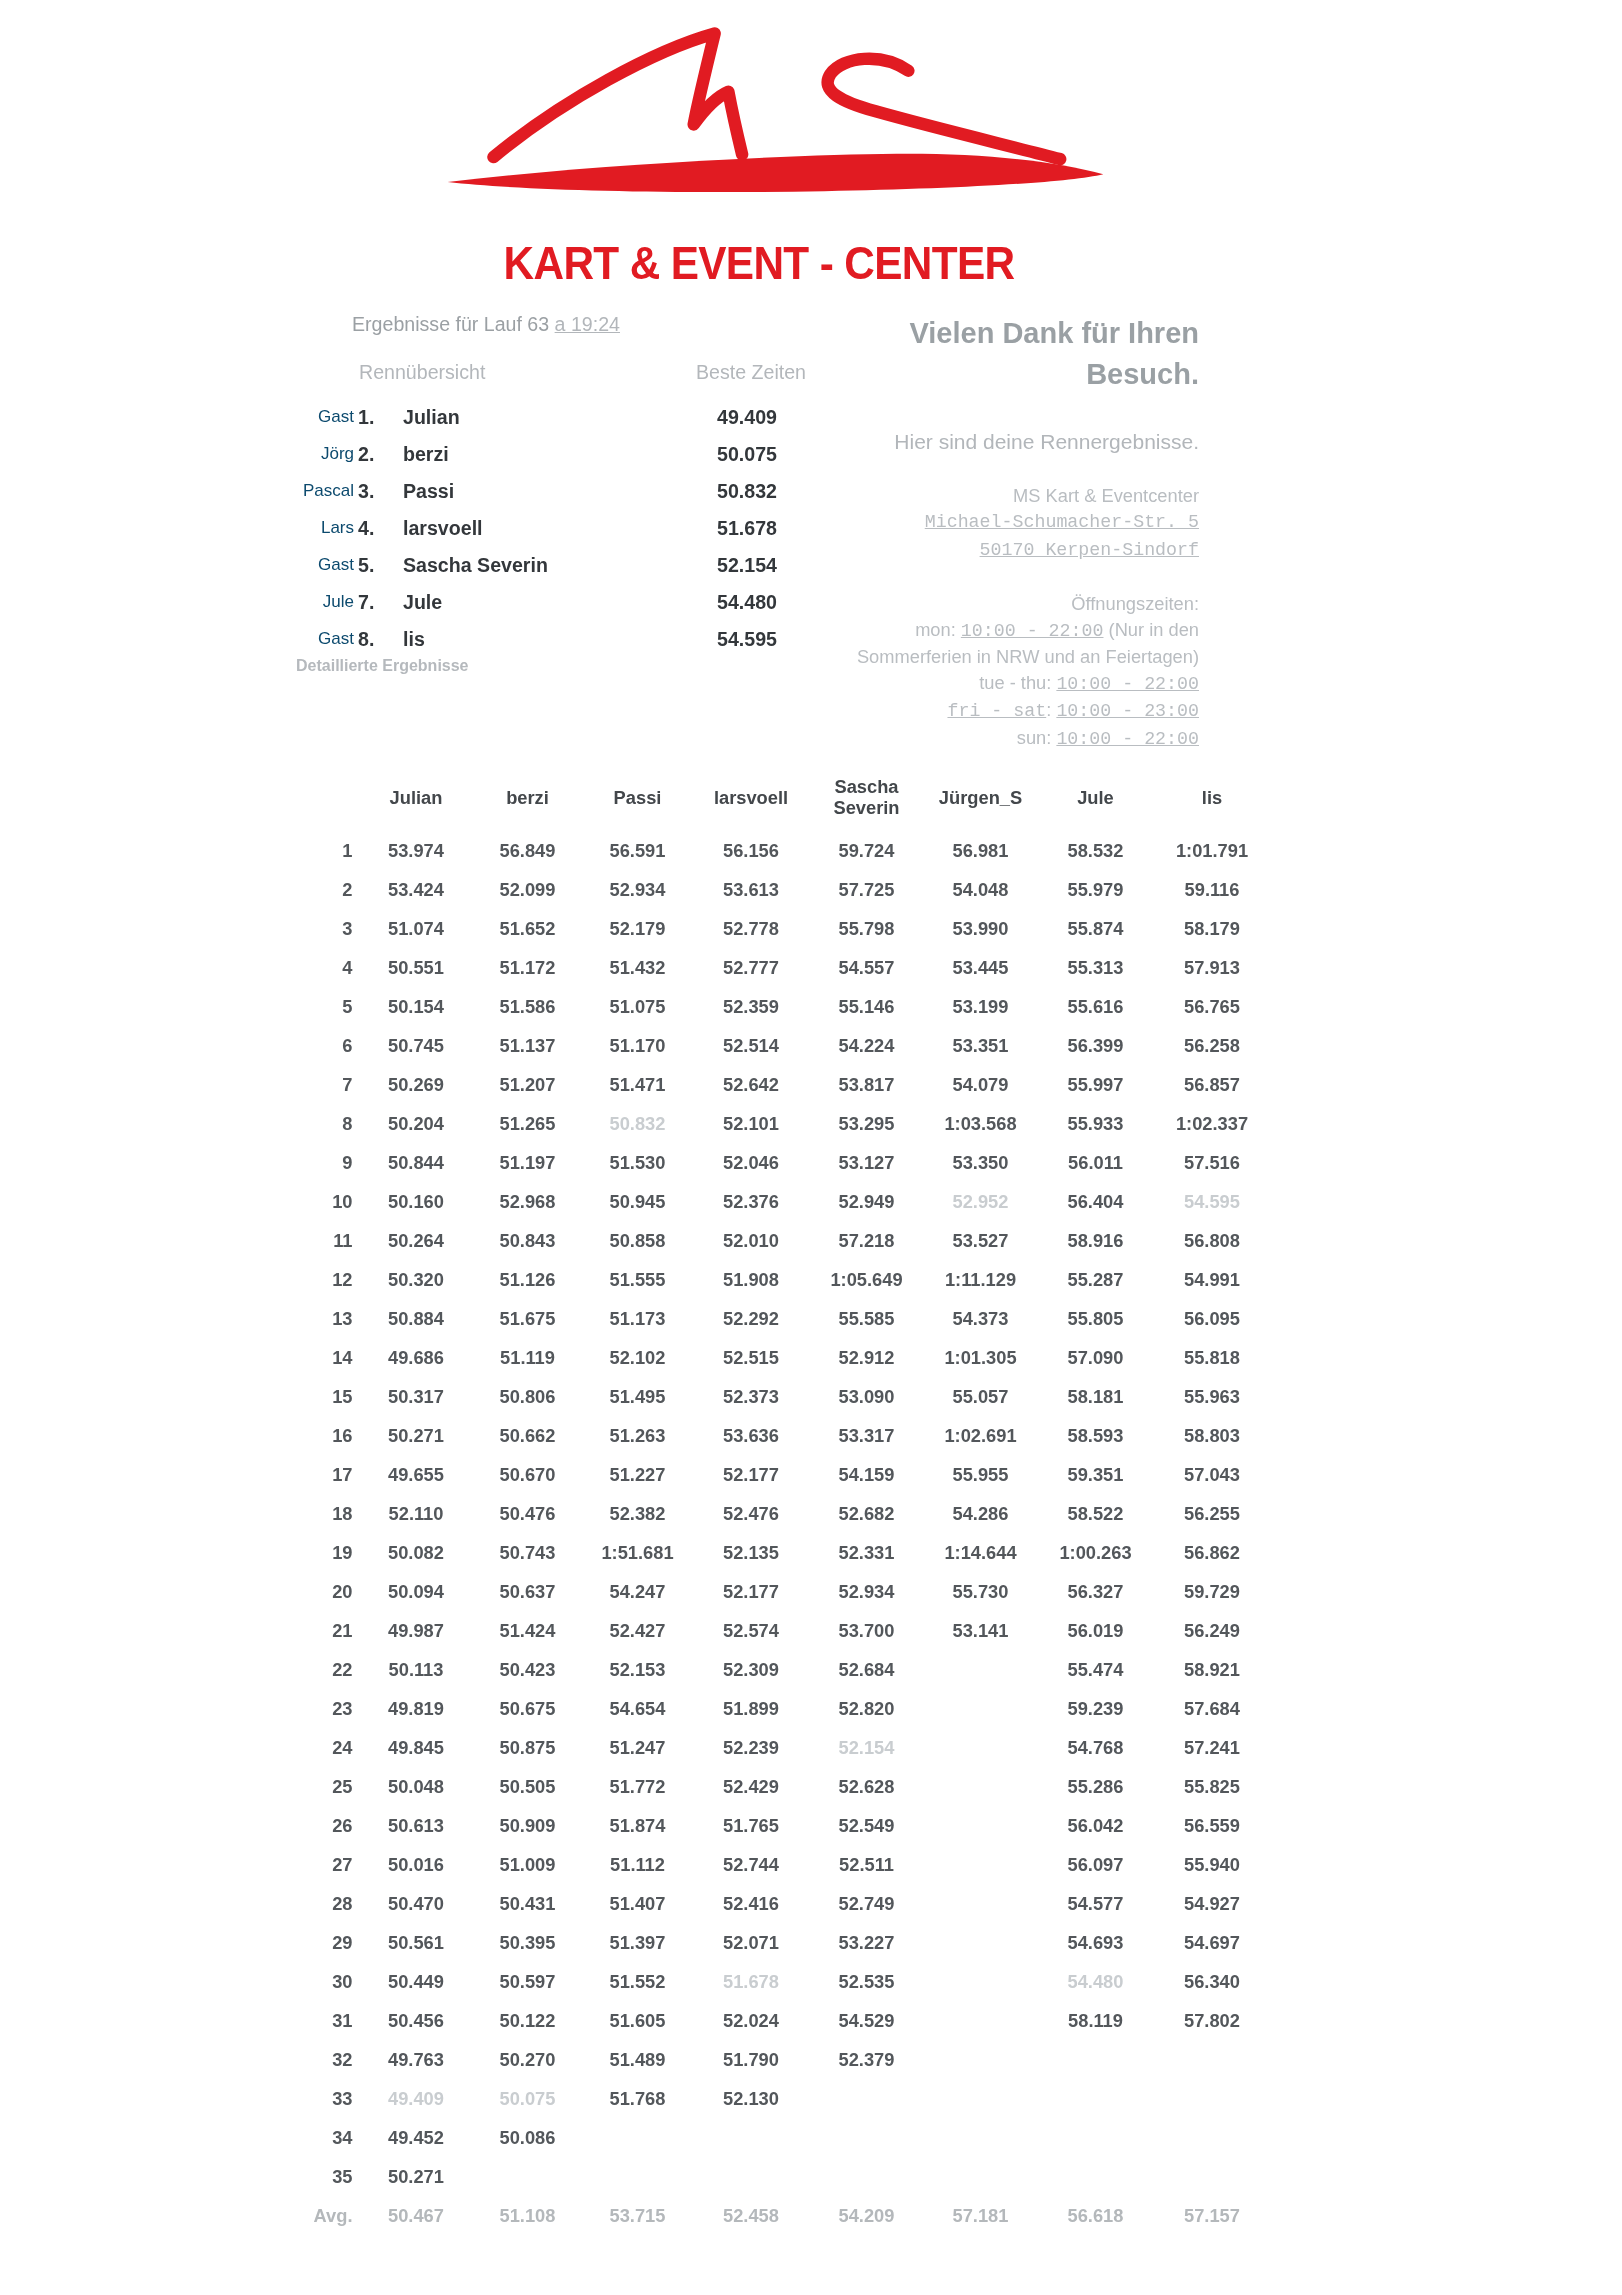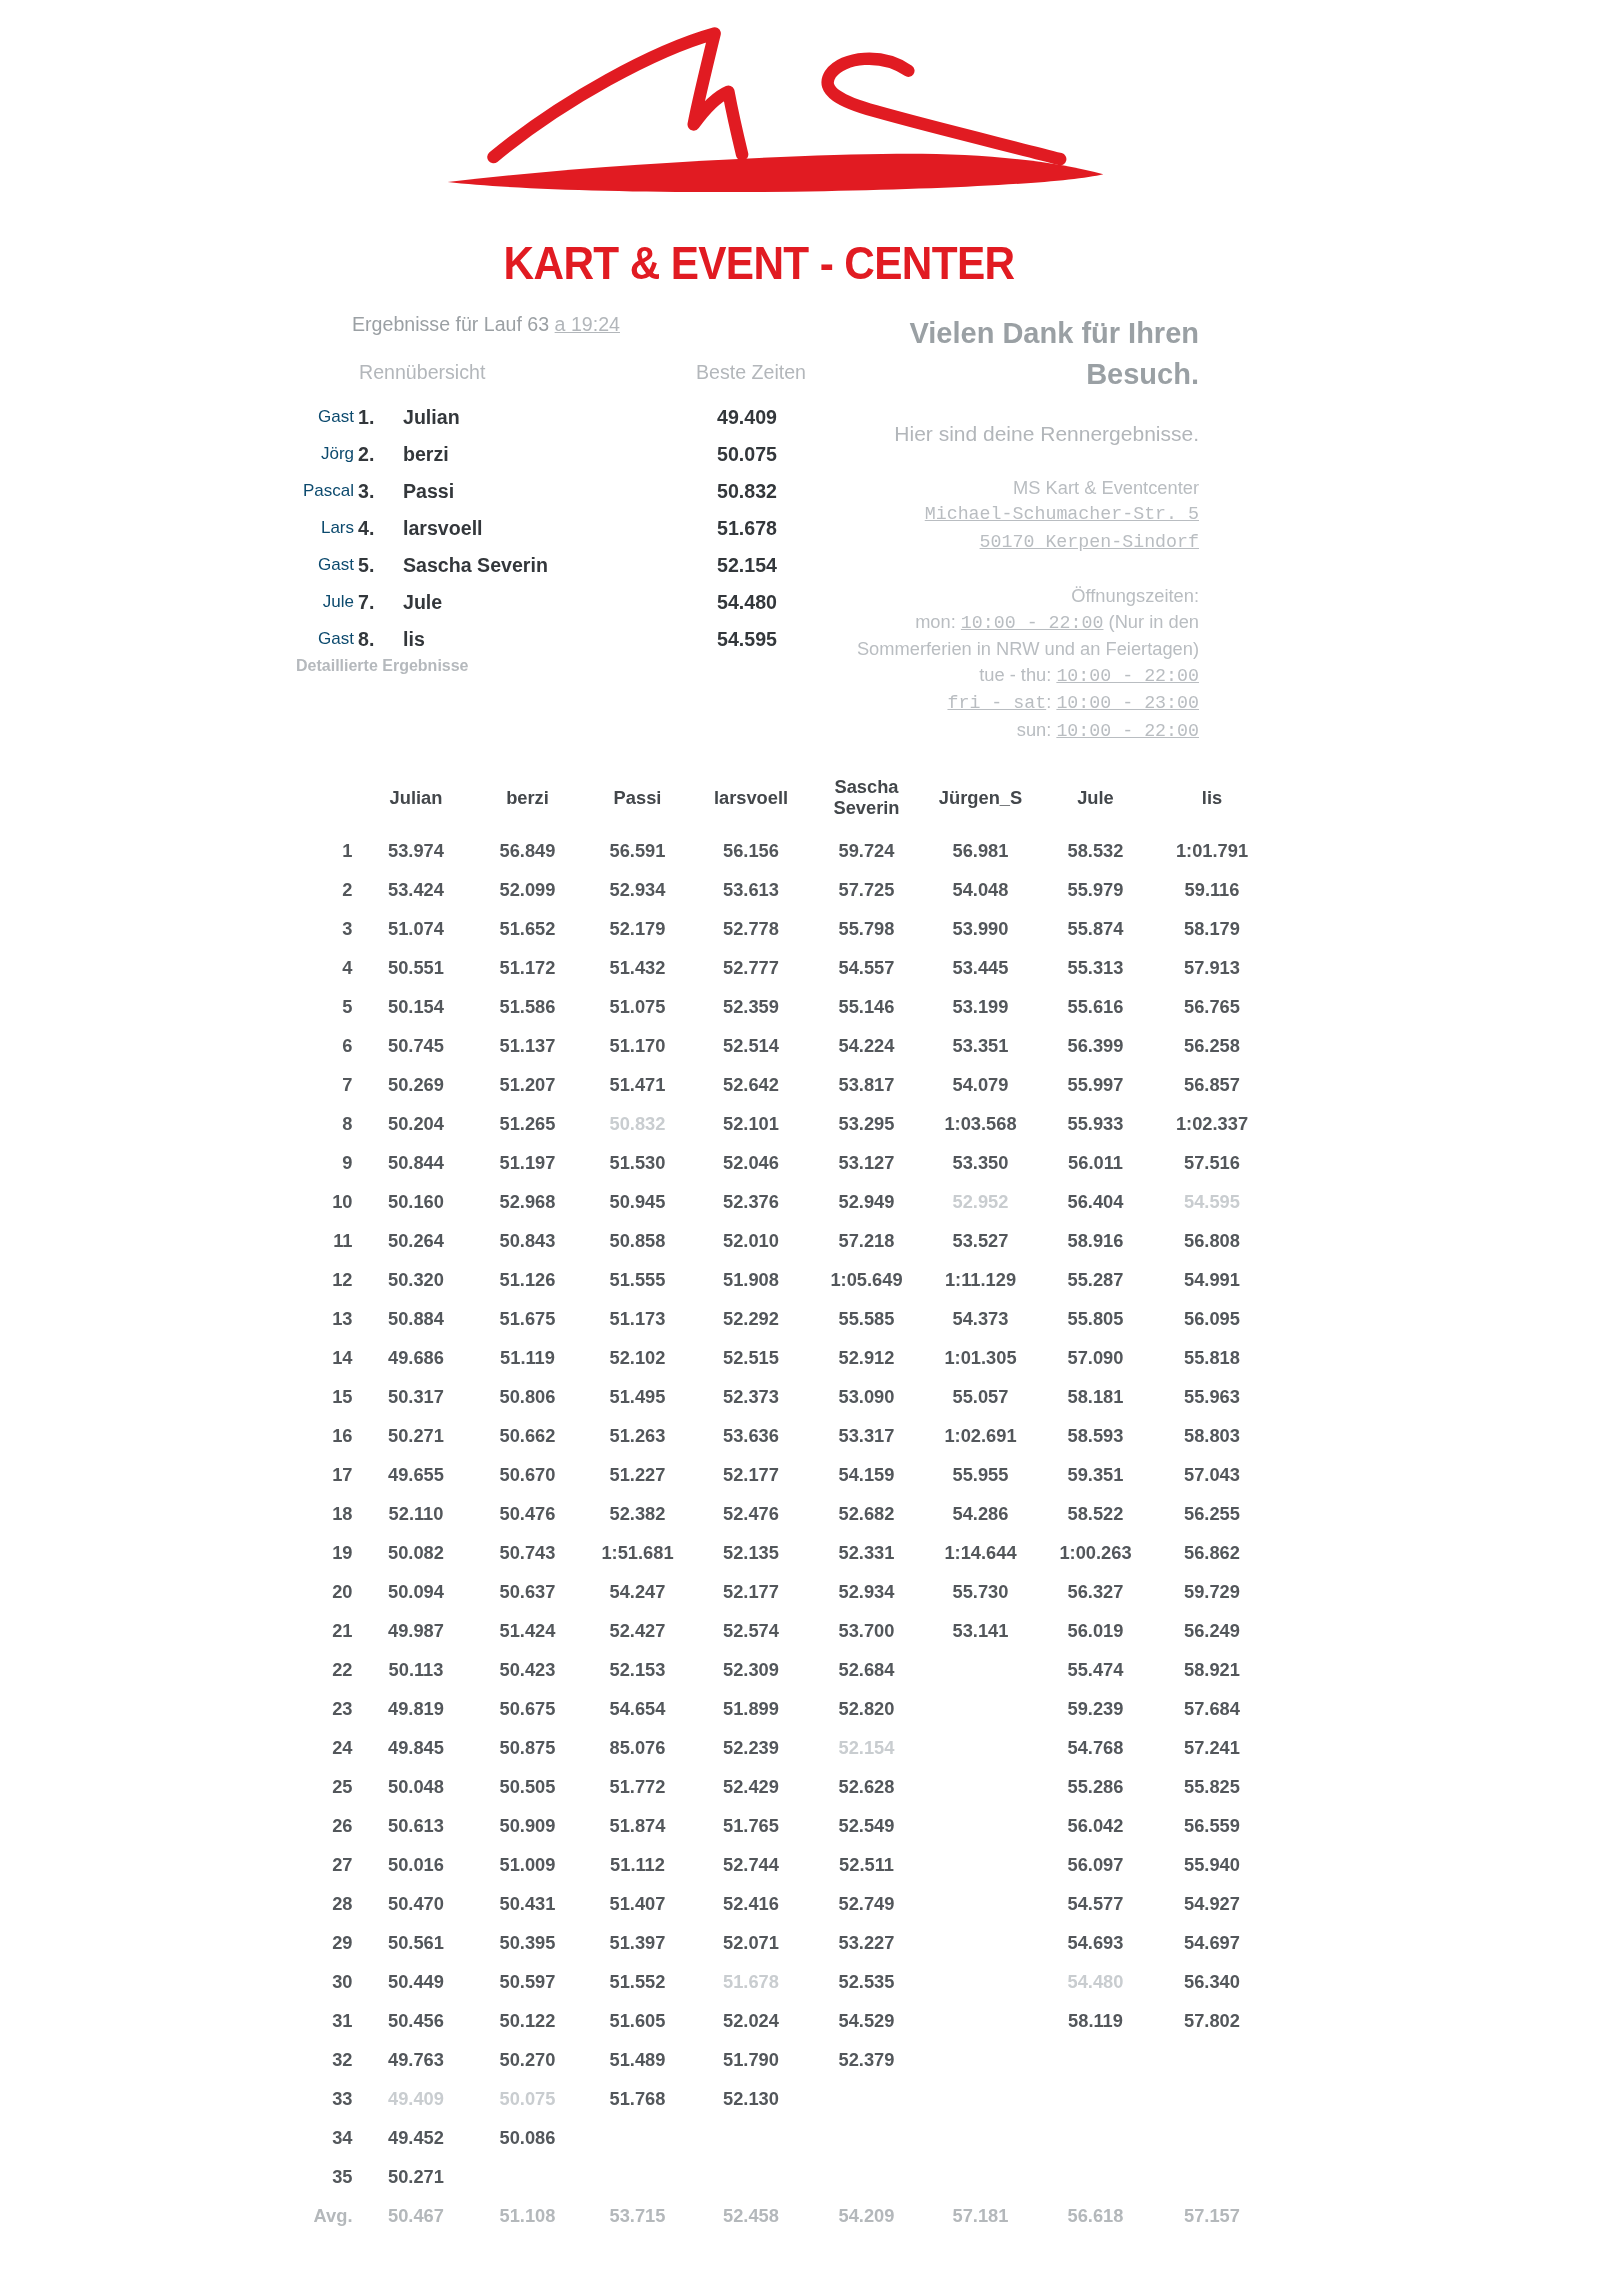--- a/index.html
+++ b/index.html
@@ -39,21 +39,21 @@
   .ov-fname{left:0;width:92px;text-align:right;font-size:17px;color:#0c4a6e;}
   .ov-pos{left:96px;font-size:19.6px;font-weight:700;color:#33373b;}
   .ov-name{left:141px;font-size:19.6px;font-weight:700;color:#33373b;}
   .ov-time{left:455px;font-size:19.6px;font-weight:700;color:#33373b;}
 
   .detailed-label{position:absolute;left:296px;top:657px;font-size:16px;font-weight:700;color:#b5b9bd;}
 
   
   #right-col{position:absolute;left:772px;top:313px;width:427px;text-align:right;color:#b9bdc1;}
   .thanks{font-size:29px;font-weight:700;color:#9aa0a4;line-height:41px;}
-  .subtitle{margin-top:26px;font-size:21px;color:#b2b6ba;line-height:26px;}
+  .subtitle{margin-top:34px;font-size:21px;color:#b2b6ba;line-height:26px;}
   .addr{margin-top:27.5px;font-size:18.3px;line-height:25.5px;}
   .hours-title{margin-top:28px;font-size:18.3px;line-height:25.5px;}
   .hours{font-size:18.3px;line-height:25.5px;}
   .u{text-decoration:underline;font-family:Liberation Mono, monospace;}
 
   
   #laptable-wrap{position:absolute;left:288px;top:763px;width:982px;}
   table{border-collapse:collapse;table-layout:fixed;width:982px;}
   th{height:68px;vertical-align:middle;text-align:center;
      font-size:18.3px;font-weight:700;color:#43474b;line-height:21px;padding:0;}
@@ -426,21 +426,21 @@
             <td>51.899</td>
             <td>52.820</td>
             <td></td>
             <td>59.239</td>
             <td>57.684</td>
           </tr>
           <tr>
             <td class="lap">24</td>
             <td>49.845</td>
             <td>50.875</td>
-            <td>85.076</td>
+            <td>51.247</td>
             <td>52.239</td>
             <td class="best">52.154</td>
             <td></td>
             <td>54.768</td>
             <td>57.241</td>
           </tr>
           <tr>
             <td class="lap">25</td>
             <td>50.048</td>
             <td>50.505</td>

